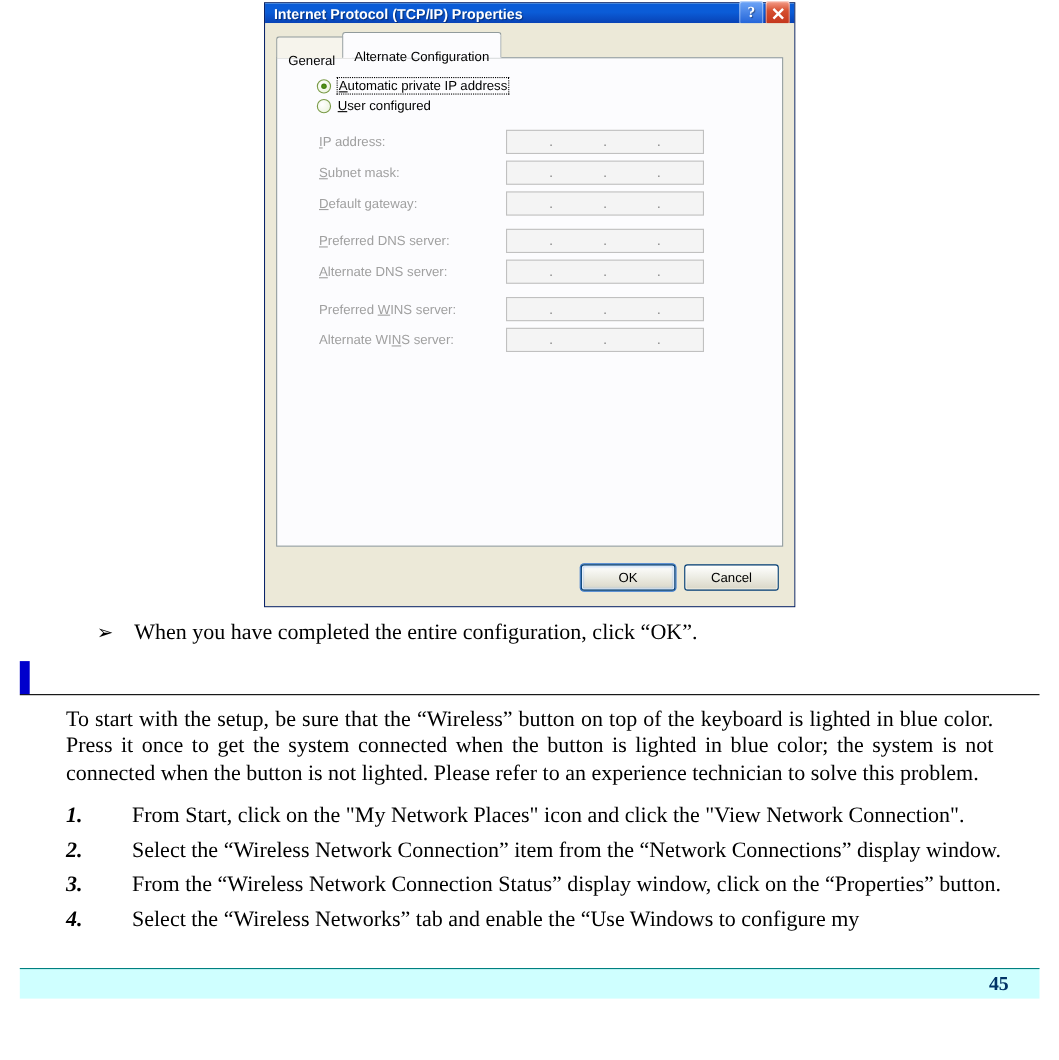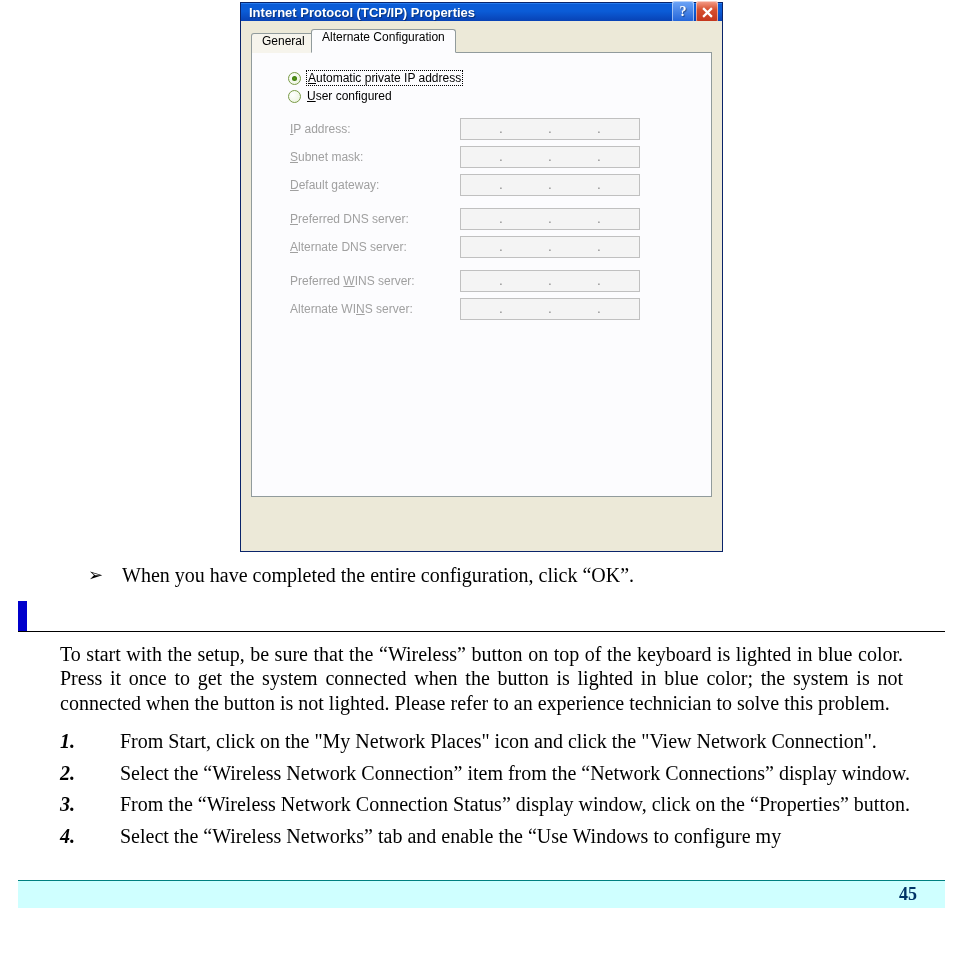--- a/index.html
+++ b/index.html
@@ -69,21 +69,21 @@
     z-index: 2;
   }
   .tab {
     position: absolute;
     top: 2px;
     height: 22px;
     border: 1px solid #919b9c;
     border-bottom: none;
     border-radius: 3px 3px 0 0;
     background: #f6f4ec;
-    padding: 0 10px 0 10px;
+    padding: 14px 10px 0 10px;
     font-size: 12px;
     color: #000;
   }
   .tab.bg { left: 0; width: 70px; top:4px; height:20px; background:#f6f4ec; }
   .tab.active {
     left: 60px;
     top: 0;
     height: 24px;
     background: #fcfcfe;
     border-bottom: 1px solid #fcfcfe;
@@ -369,20 +369,28 @@
                   <span></span>
                   <span class="dot">.</span>
                   <span></span>
                   <span class="dot">.</span>
                   <span></span>
                 </div>
             </div>
           </div>
         </div>
 
+        <div class="btnrow">
+          <div class="winbtn default">
+              <span>OK</span>
+            </div>
+          <div class="winbtn">
+              <span>Cancel</span>
+            </div>
+        </div>
       </div>
     </div>
   </div>
 
   <div class="bullet-row">
     <div class="bullet-sym">➢</div>
     <div class="bullet-text">When you have completed the entire configuration, click “OK”.</div>
   </div>
 
   <div class="section-head-wrap">

